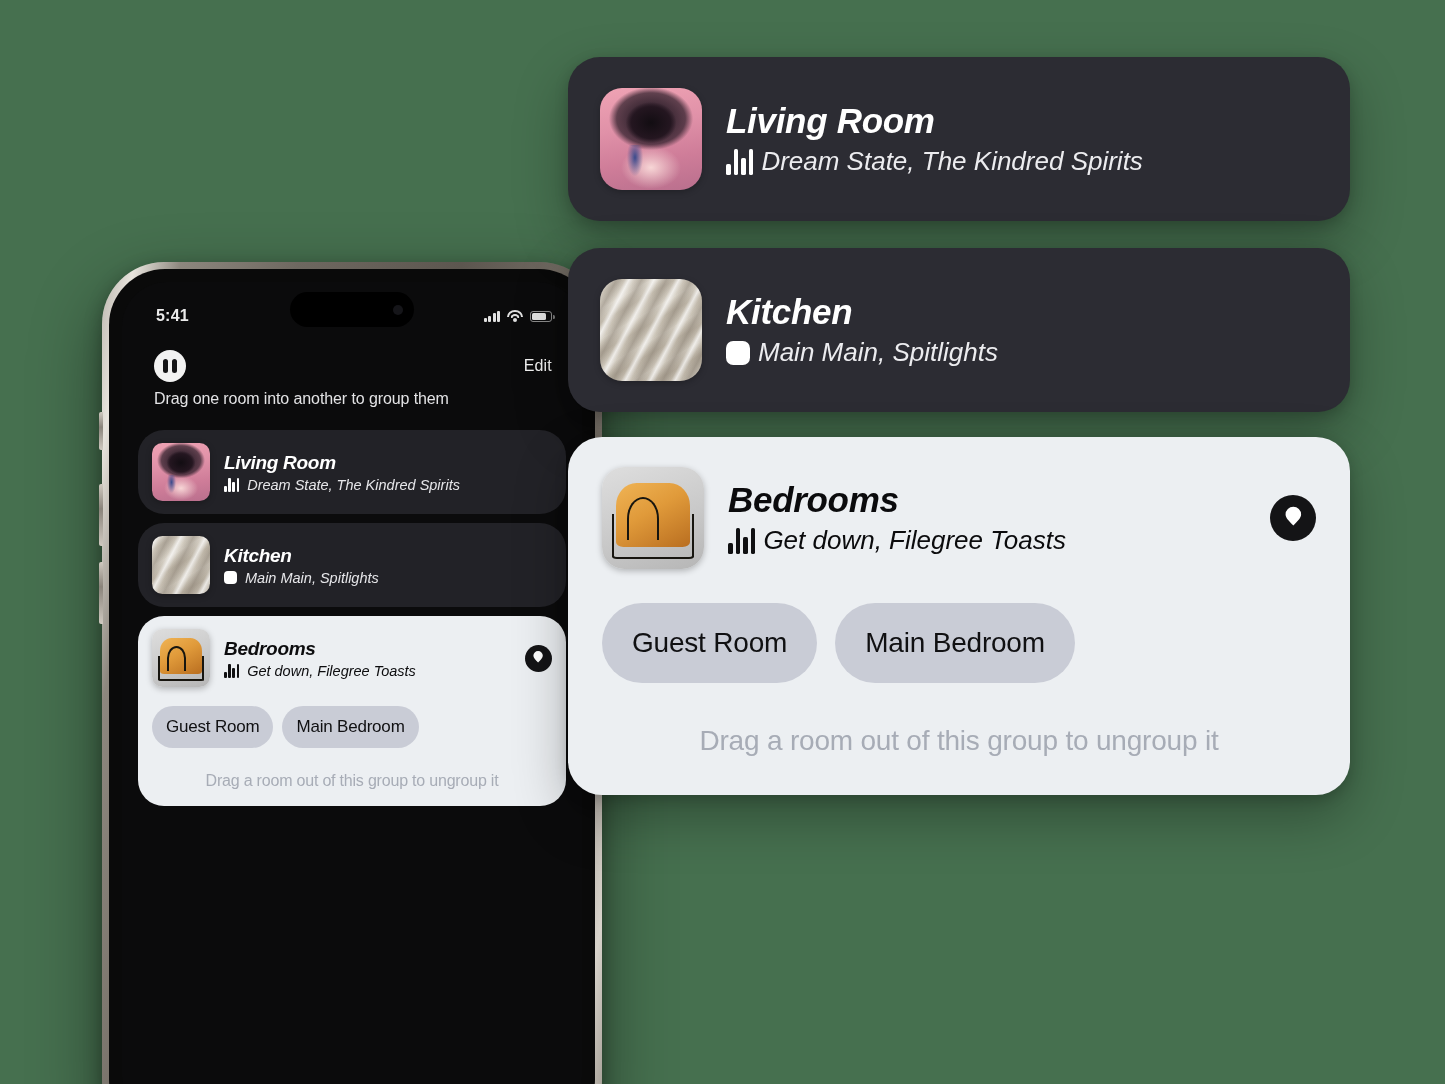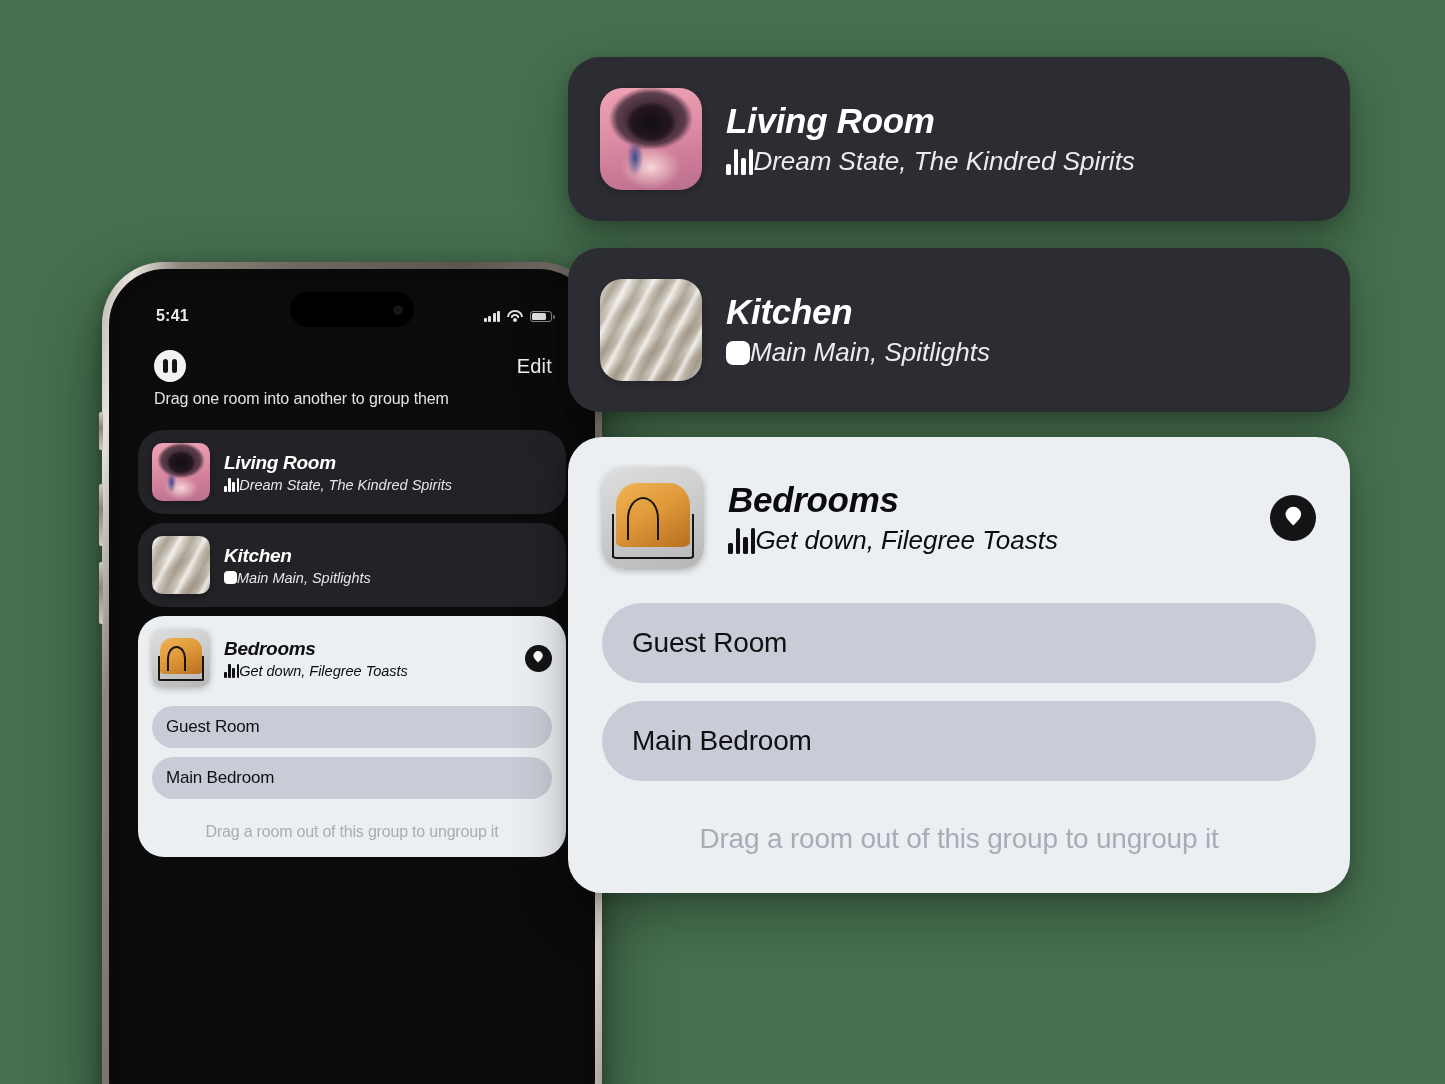--- a/index.html
+++ b/index.html
@@ -161,21 +161,21 @@
     background: #f2f2f2;
     display: flex; align-items: center; justify-content: center;
     gap: 3.5px;
   }
   .app-logo i {
     display:block; width: 5px; height: 14px;
     border-radius: 3px; background: #141416;
   }
   .edit-btn {
     color: #f2f2f2;
-    font-size: 20px;
+    font-size: 16px;
     font-weight: 400;
     letter-spacing: .2px;
   }
 
   .app-title {
     color: #fff;
     font-size: 42px;
     font-weight: 700;
     letter-spacing: -.5px;
     padding: 22px 32px 0;
@@ -270,20 +270,21 @@
   .card-text { flex: 1; min-width: 0; font-style: italic; }
 
   .room-name {
     font-weight: 700;
     letter-spacing: -.3px;
     white-space: nowrap;
   }
   .now-playing {
     display: flex;
     align-items: center;
+    gap: 8px;
     white-space: nowrap;
   }
 
   
   .eq { display: flex; align-items: flex-end; gap: 1.6px; flex: none; }
   .eq i { display: block; border-radius: 1px; }
 
   
   .squircle { flex: none; border-radius: 30%; }
 
@@ -291,21 +292,21 @@
   .drop-badge {
     flex: none;
     border-radius: 50%;
     background: #141416;
     display: flex;
     align-items: center;
     justify-content: center;
   }
   .drop-badge svg { display: block; }
 
-  .group-rows { display: flex; flex-direction: column; }
+  .group-rows { display: flex; flex-direction: row; }
   .group-row {
     background: #c9ccd6;
     display: flex;
     align-items: center;
     color: #101012;
     font-weight: 400;
     letter-spacing: -.2px;
   }
   .group-hint {
     color: #a7acb6;

